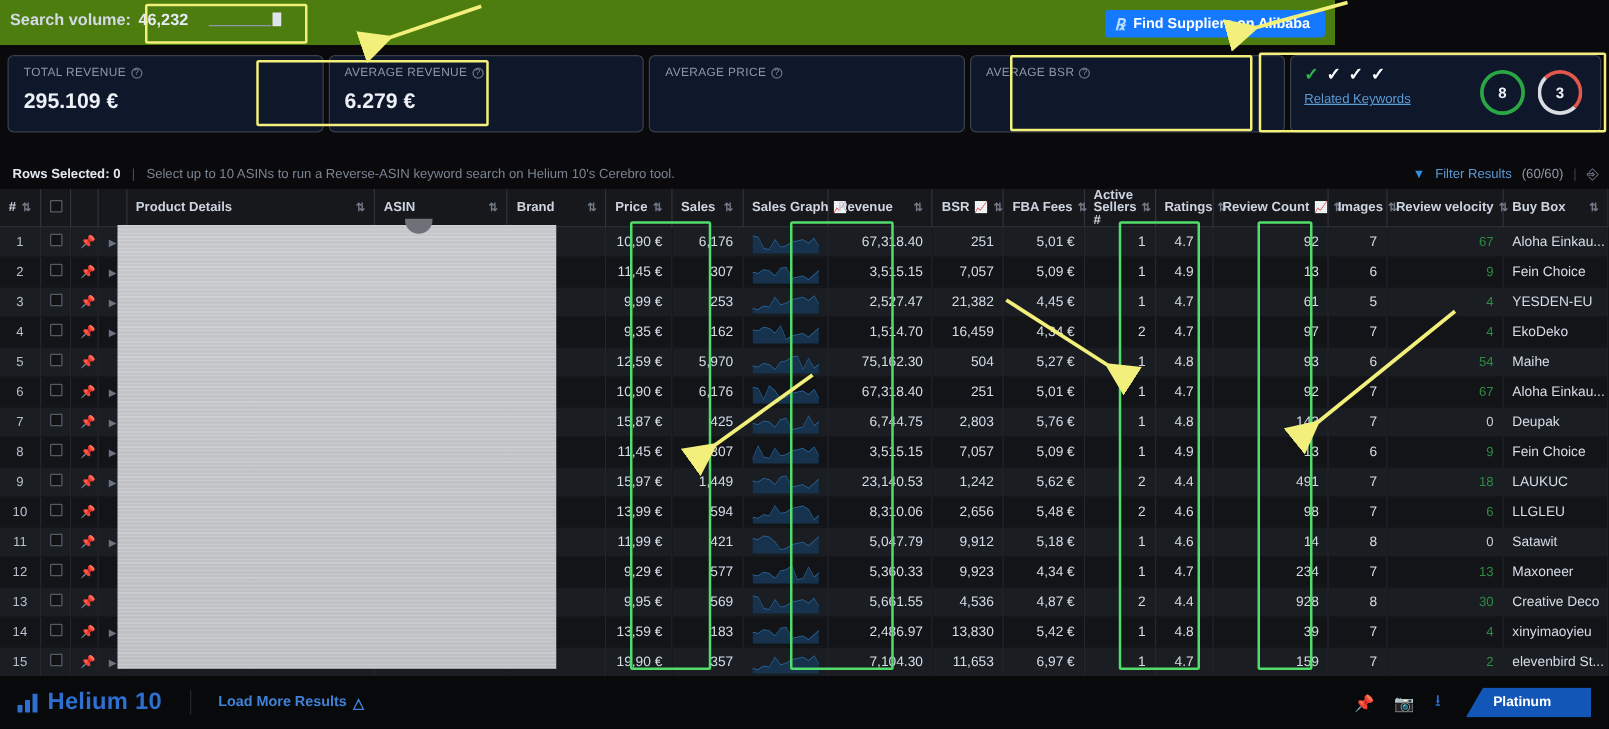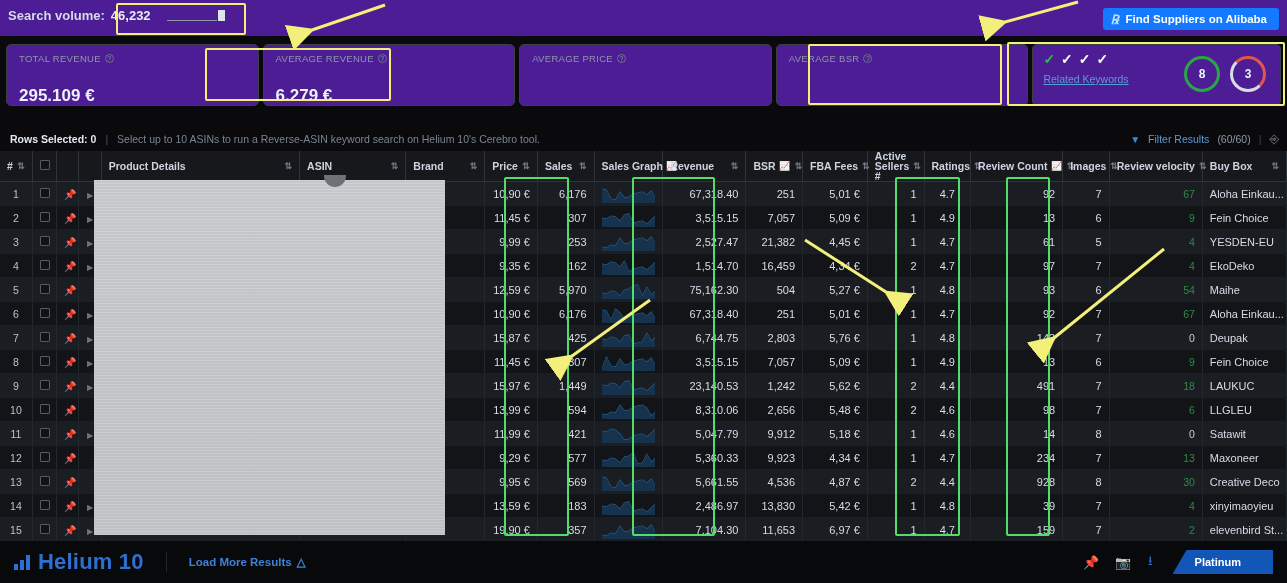--- a/index.html
+++ b/index.html
@@ -7,22 +7,22 @@
     width: 1287px; height: 583px;
     background: #0a0a0c;
     font-family: "Liberation Sans", sans-serif;
     color: #e6e9ef;
     overflow: hidden;
   }
   #app { position: relative; width: 1287px; height: 583px; }
 
   
   .topbar {
-    position: absolute; left: 0; top: 0; width: 1287px; height: 36px;
-    background: #4c1d95;
+    position: absolute; left: 0; top: 0; width: 1068px; height: 36px;
+    background: #4d7c0f;
   }
   .sv-wrap {
     position: absolute; left: 8px; top: 8px;
     display: flex; align-items: center; gap: 6px;
     font-size: 13px; font-weight: bold; color: #cfd6e4;
   }
   .sv-label { color: #d5dbe6; }
   .sv-value { color: #e8edf5; font-weight: bold; }
   .sv-spark {
     display: inline-block; width: 58px; height: 14px;
@@ -48,34 +48,34 @@
 
   
   .cards {
     position: absolute; left: 6px; top: 44px;
     width: 1275px; height: 62px;
     display: flex; gap: 4px;
   }
   .card {
     flex: 1 1 0;
     border: 1px solid #3a3f4a; border-radius: 5px;
-    background: #4c1d95;
+    background: #0f172a;
     padding: 8px 12px; position: relative;
   }
   .card-label {
     font-size: 9.5px; letter-spacing: .3px; color: #8f98a8; text-transform: uppercase;
     display: flex; align-items: center; gap: 4px;
   }
   .info-dot {
     display: inline-block; width: 9px; height: 9px; border-radius: 50%;
     border: 1px solid #6c7482; color: #8f98a8; font-size: 7px;
     line-height: 7px; text-align: center;
   }
   .card-value {
-    margin-top: 22px; font-size: 17px; font-weight: bold; color: #eef2f8;
+    margin-top: 7px; font-size: 17px; font-weight: bold; color: #eef2f8;
   }
   .card.kw { padding: 7px 10px; }
   .kw-row { display: flex; gap: 6px; font-size: 14px; line-height: 1; }
   .kw-check { font-weight: bold; }
   .kw-check.green { color: #2fb84a; }
   .kw-check.white { color: #ffffff; }
   .kw-link {
     margin-top: 7px; font-size: 10.5px; color: #5b9bd5;
     text-decoration: underline; cursor: pointer; display: inline-block;
   }
@@ -170,21 +170,21 @@
   .footer {
     position: absolute; left: 0; bottom: 0; width: 1287px; height: 42px;
     background: #08090b; display: flex; align-items: center; padding: 0 14px;
   }
   .h10-logo { display: flex; align-items: center; gap: 8px; }
   .h10-bars { display: flex; align-items: flex-end; gap: 2px; height: 16px; }
   .h10-bars i { display: block; width: 4px; background: #2f6fd0; }
   .h10-bars i:nth-child(1){height:6px}
   .h10-bars i:nth-child(2){height:10px}
   .h10-bars i:nth-child(3){height:15px}
-  .h10-name { font-size: 22px; font-weight: bold; color: #2f6fd0; letter-spacing: .2px; }
+  .h10-name { font-size: 19px; font-weight: bold; color: #2f6fd0; letter-spacing: .2px; }
   .fdiv { width: 1px; height: 20px; background: #23262c; margin: 0 22px; }
   .loadmore {
     font-size: 11.5px; font-weight: bold; color: #3f82d6; cursor: pointer;
     display: flex; align-items: center; gap: 5px;
   }
   .fright { margin-left: auto; display: flex; align-items: center; gap: 16px; }
   .ficon { color: #2f6fd0; font-size: 13px; cursor: pointer; }
   .platinum {
     background: #1257b8; color: #fff; font-size: 11px; font-weight: bold;
     padding: 6px 32px 6px 22px; margin-left: 4px;

